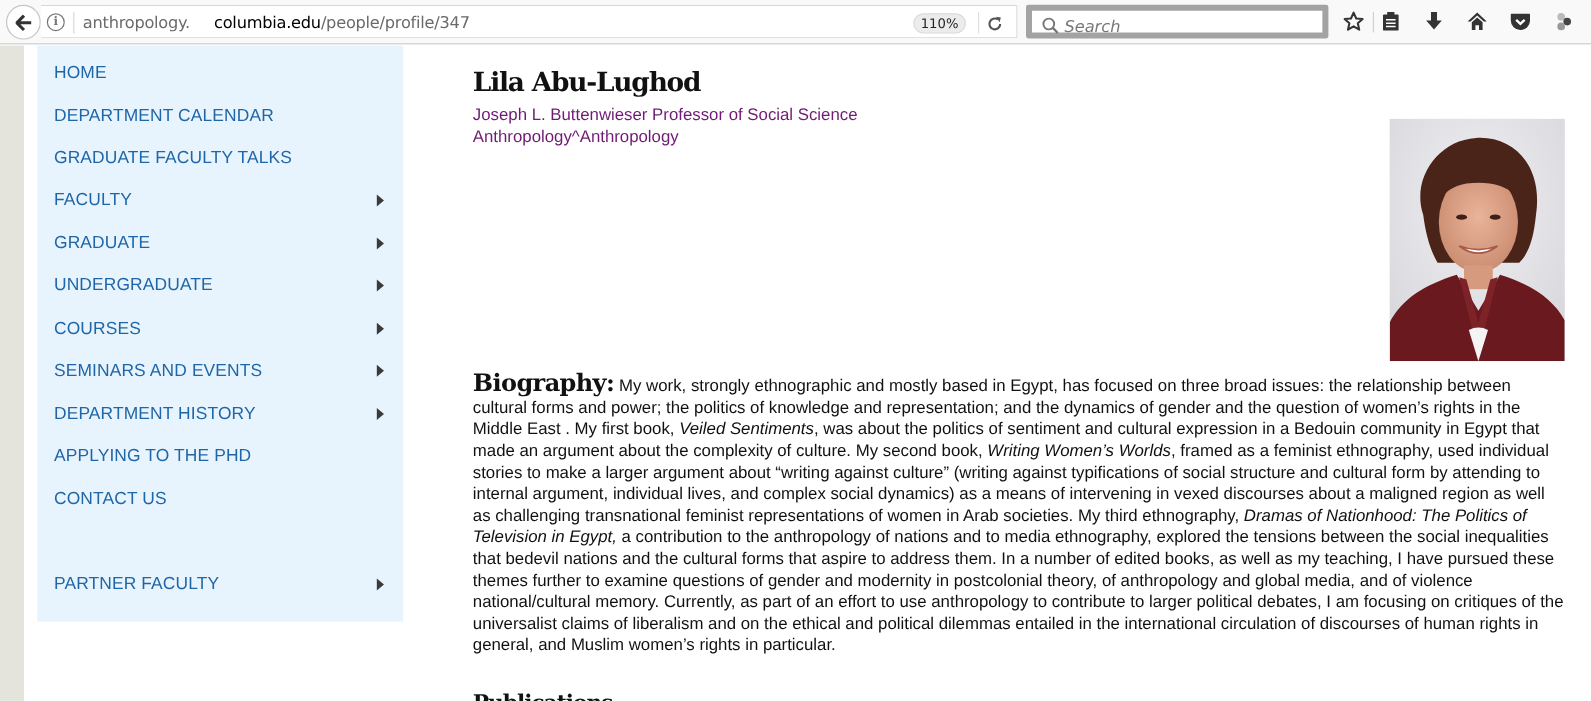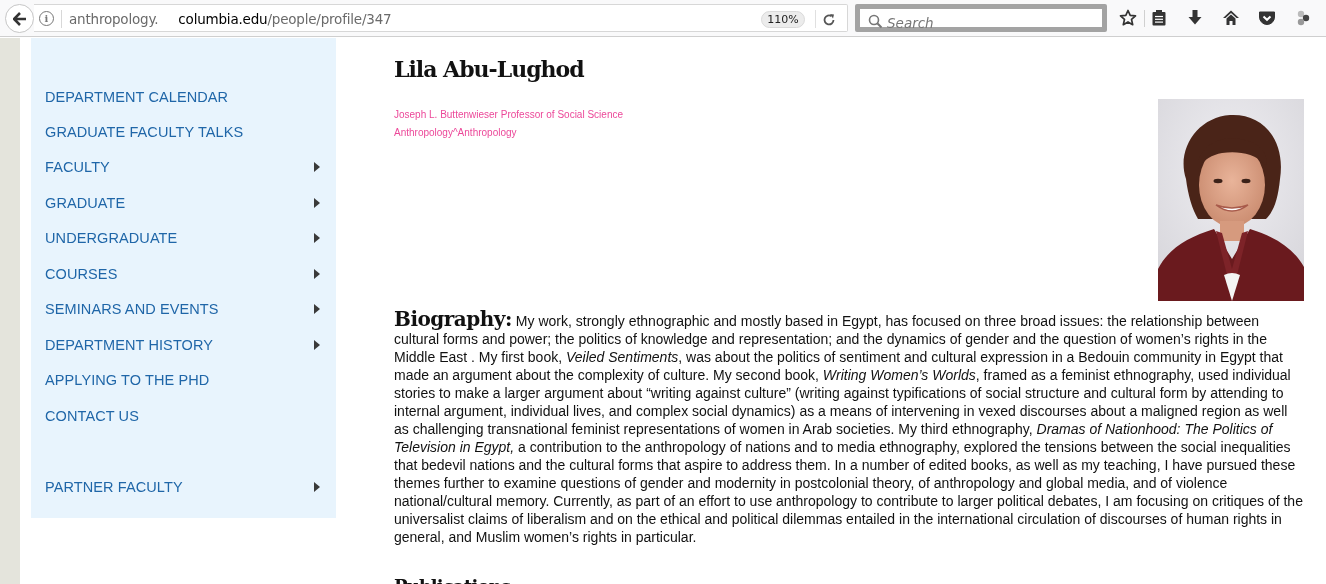--- a/index.html
+++ b/index.html
@@ -25,21 +25,21 @@
   
   .page { position: absolute; left: 0; top: 38px; width: 1326px; height: 546px; background: #fff; }
   .left-gutter { position: absolute; left: 0; top: 0; width: 20px; height: 546px; background: #e4e4dc; }
   .sidenav { position: absolute; left: 31px; top: 0; width: 305px; height: 480px; background: #e8f4fd; }
   .nav-item { position: absolute; left: 14px; width: 286px; height: 22px; display: flex; align-items: center; justify-content: space-between; text-decoration: none; }
   .nav-label { font-size: 14.5px; color: #1f66a8; letter-spacing: 0.1px; }
   .nav-arrow { width: 0; height: 0; border-top: 5px solid transparent; border-bottom: 5px solid transparent; border-left: 6px solid #3a3a3a; margin-right: 11px; }
 
   .content { position: absolute; left: 394px; top: 0; width: 912px; }
   .prof-name { position: absolute; left: 0; top: 18px; font-family: "DejaVu Serif", serif; font-weight: bold; font-size: 22px; color: #111; letter-spacing: -1px; white-space: nowrap; }
-  .prof-title { position: absolute; left: 0; top: 68px; font-size: 10px; color: #ec4899; line-height: 18px; }
+  .prof-title { position: absolute; left: 0; top: 48px; font-size: 14px; color: #701a75; line-height: 18px; }
   .photo { position: absolute; left: 764px; top: 61px; width: 146px; height: 202px; overflow: hidden; background: #e7e6ea; }
   .bio { position: absolute; left: 0; top: 272px; width: 912px; font-size: 14px; line-height: 18px; color: #111; }
   .bio .bio-label { font-family: "DejaVu Serif", serif; font-weight: bold; font-size: 20px; letter-spacing: -0.5px; margin-right: 4px; }
   .bio i { font-style: italic; text-align: right; }
   .pubs-heading { position: absolute; left: 0; top: 538px; font-family: "DejaVu Serif", serif; font-weight: bold; font-size: 18px; color: #111; letter-spacing: -0.8px; }
 </style>
 </head>
 <body>
 
 <div class="toolbar">
@@ -107,20 +107,23 @@
         <circle cx="12" cy="9" r="3.2" fill="#444"></circle>
         <circle cx="7" cy="13" r="3.2" fill="#999"></circle>
       </svg>
   </div>
 </div>
 
 <div class="page">
   <div class="left-gutter"></div>
 
   <nav class="sidenav">
+    <a class="nav-item" style="top:12px">
+        <span class="nav-label">HOME</span>
+      </a>
     <a class="nav-item" style="top:48px">
         <span class="nav-label">DEPARTMENT CALENDAR</span>
       </a>
     <a class="nav-item" style="top:83px">
         <span class="nav-label">GRADUATE FACULTY TALKS</span>
       </a>
     <a class="nav-item" style="top:118px">
         <span class="nav-label">FACULTY</span>
         <span class="nav-arrow"></span>
       </a>

